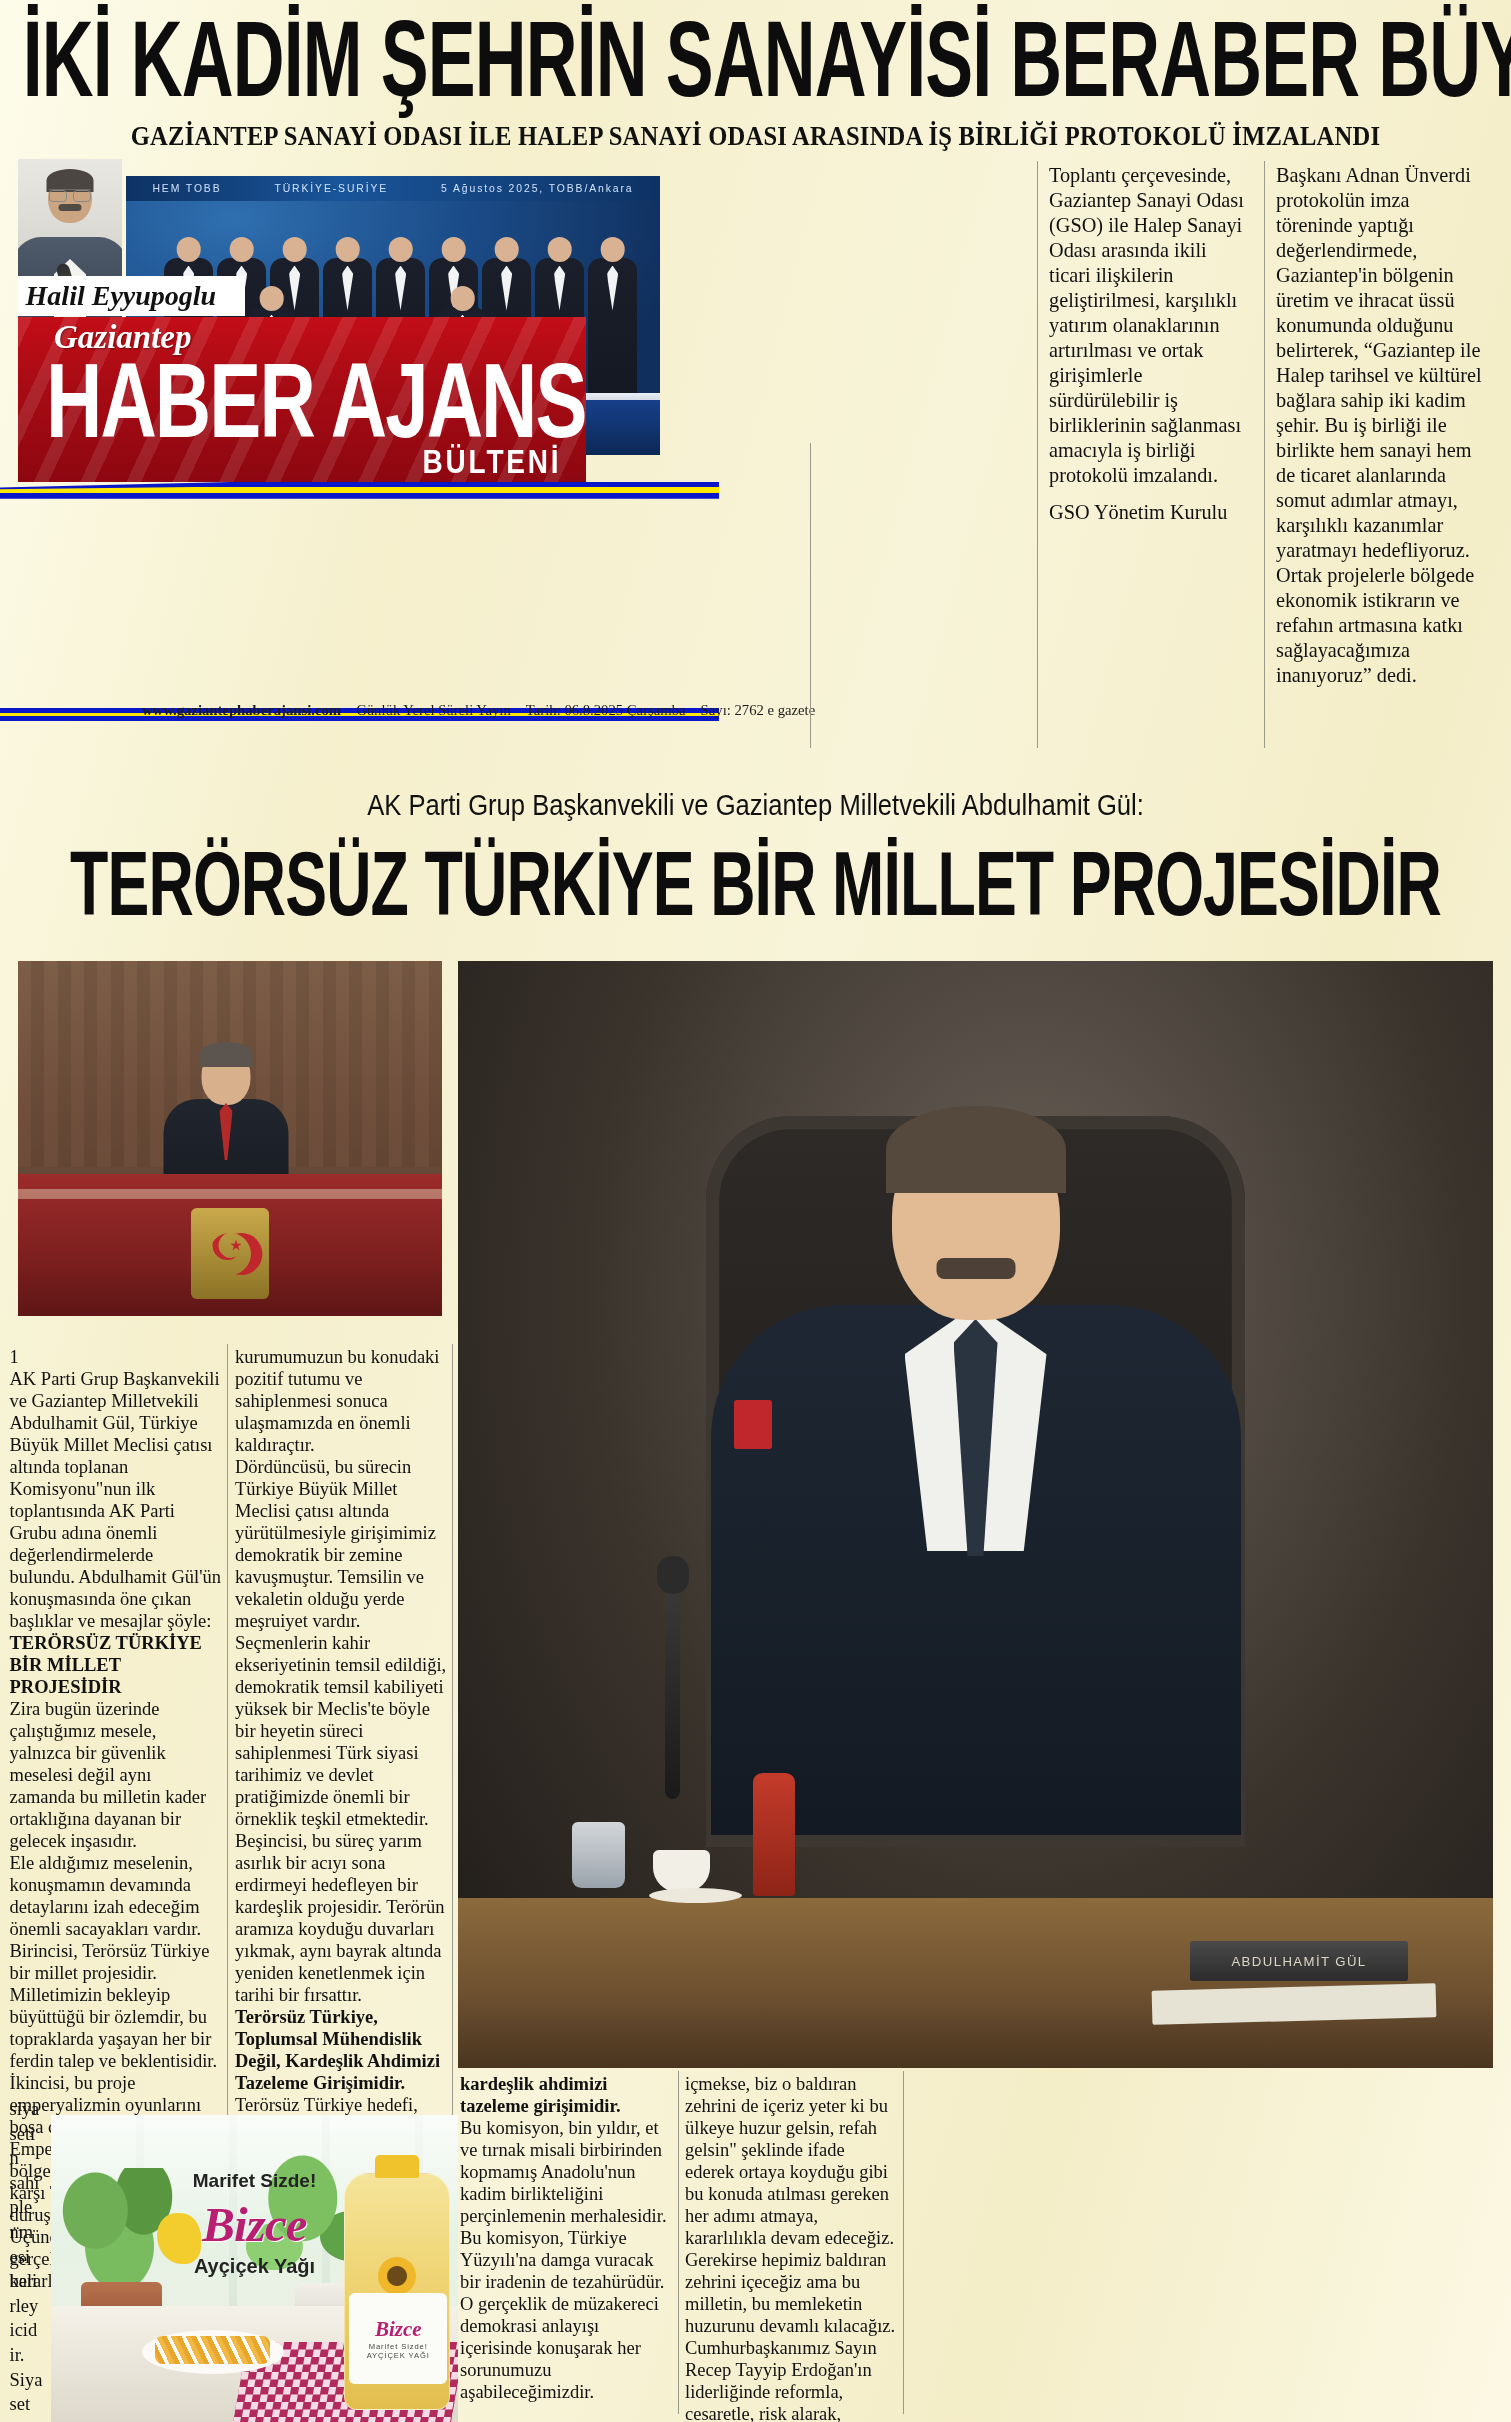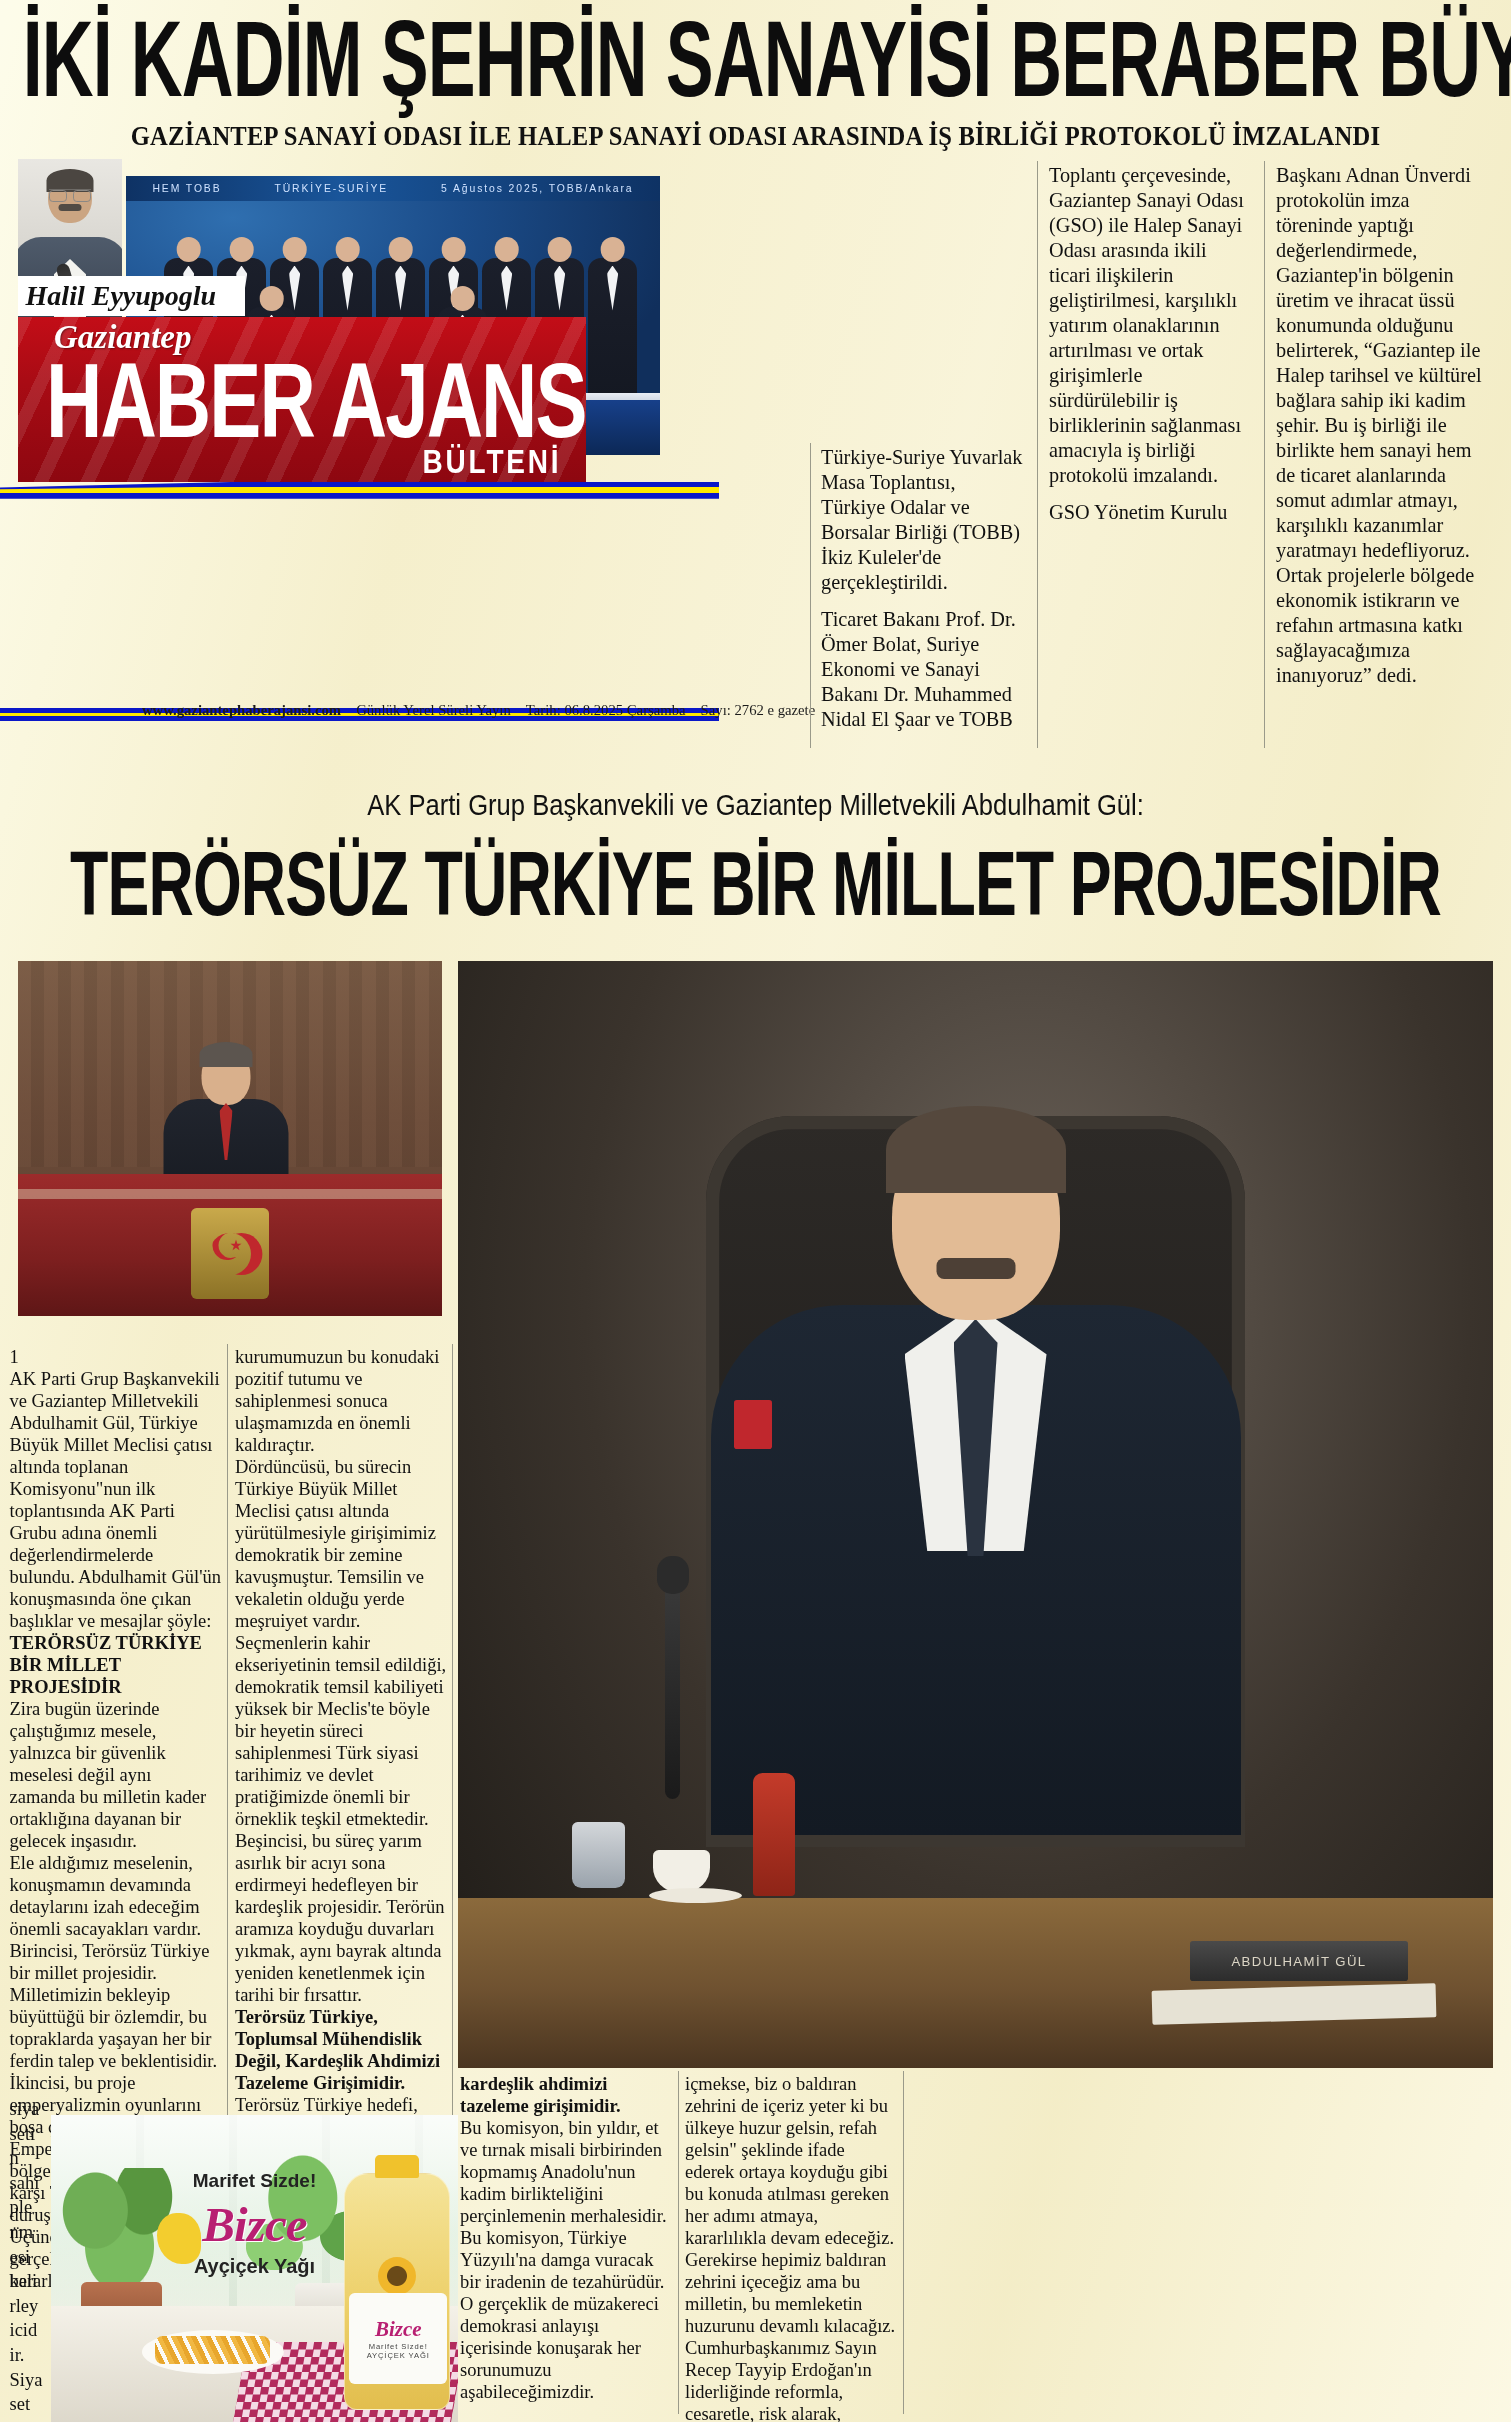--- a/index.html
+++ b/index.html
@@ -578,24 +578,20 @@
     <b>www.gaziantephaberajansi.com</b>
     <span>Günlük Yerel Süreli Yayın</span>
     <span>Tarih: 06.8.2025 Çarşamba</span>
     <span>Sayı: 2762 e gazete</span>
   </div>
 
   <div class="vdiv" style="left:810px; top:443px; height:305px;"></div>
   <div class="vdiv" style="left:1037px; top:161px; height:587px;"></div>
   <div class="vdiv" style="left:1264px; top:161px; height:587px;"></div>
 
-  <div class="col c1">
-    <p>Türkiye-Suriye Yuvarlak Masa Toplantısı, Türkiye Odalar ve Borsalar Birliği (TOBB) İkiz Kuleler'de gerçekleştirildi.</p>
-    <p>Ticaret Bakanı Prof. Dr. Ömer Bolat, Suriye Ekonomi ve Sanayi Bakanı Dr. Muhammed Nidal El Şaar ve TOBB</p>
-  </div>
 
   <div class="col c2">
     <p>Toplantı çerçevesinde, Gaziantep Sanayi Odası (GSO) ile Halep Sanayi Odası arasında ikili ticari ilişkilerin geliştirilmesi, karşılıklı yatırım olanaklarının artırılması ve ortak girişimlerle sürdürülebilir iş birliklerinin sağlanması amacıyla iş birliği protokolü imzalandı.</p>
     <p>GSO Yönetim Kurulu</p>
   </div>
 
   <div class="col c3">
     <p>Başkanı Adnan Ünverdi protokolün imza töreninde yaptığı değerlendirmede, Gaziantep'in bölgenin üretim ve ihracat üssü konumunda olduğunu belirterek, “Gaziantep ile Halep tarihsel ve kültürel bağlara sahip iki kadim şehir. Bu iş birliği ile birlikte hem sanayi hem de ticaret alanlarında somut adımlar atmayı, karşılıklı kazanımlar yaratmayı hedefliyoruz. Ortak projelerle bölgede ekonomik istikrarın ve refahın artmasına katkı sağlayacağımıza inanıyoruz” dedi.</p>
   </div>
 

